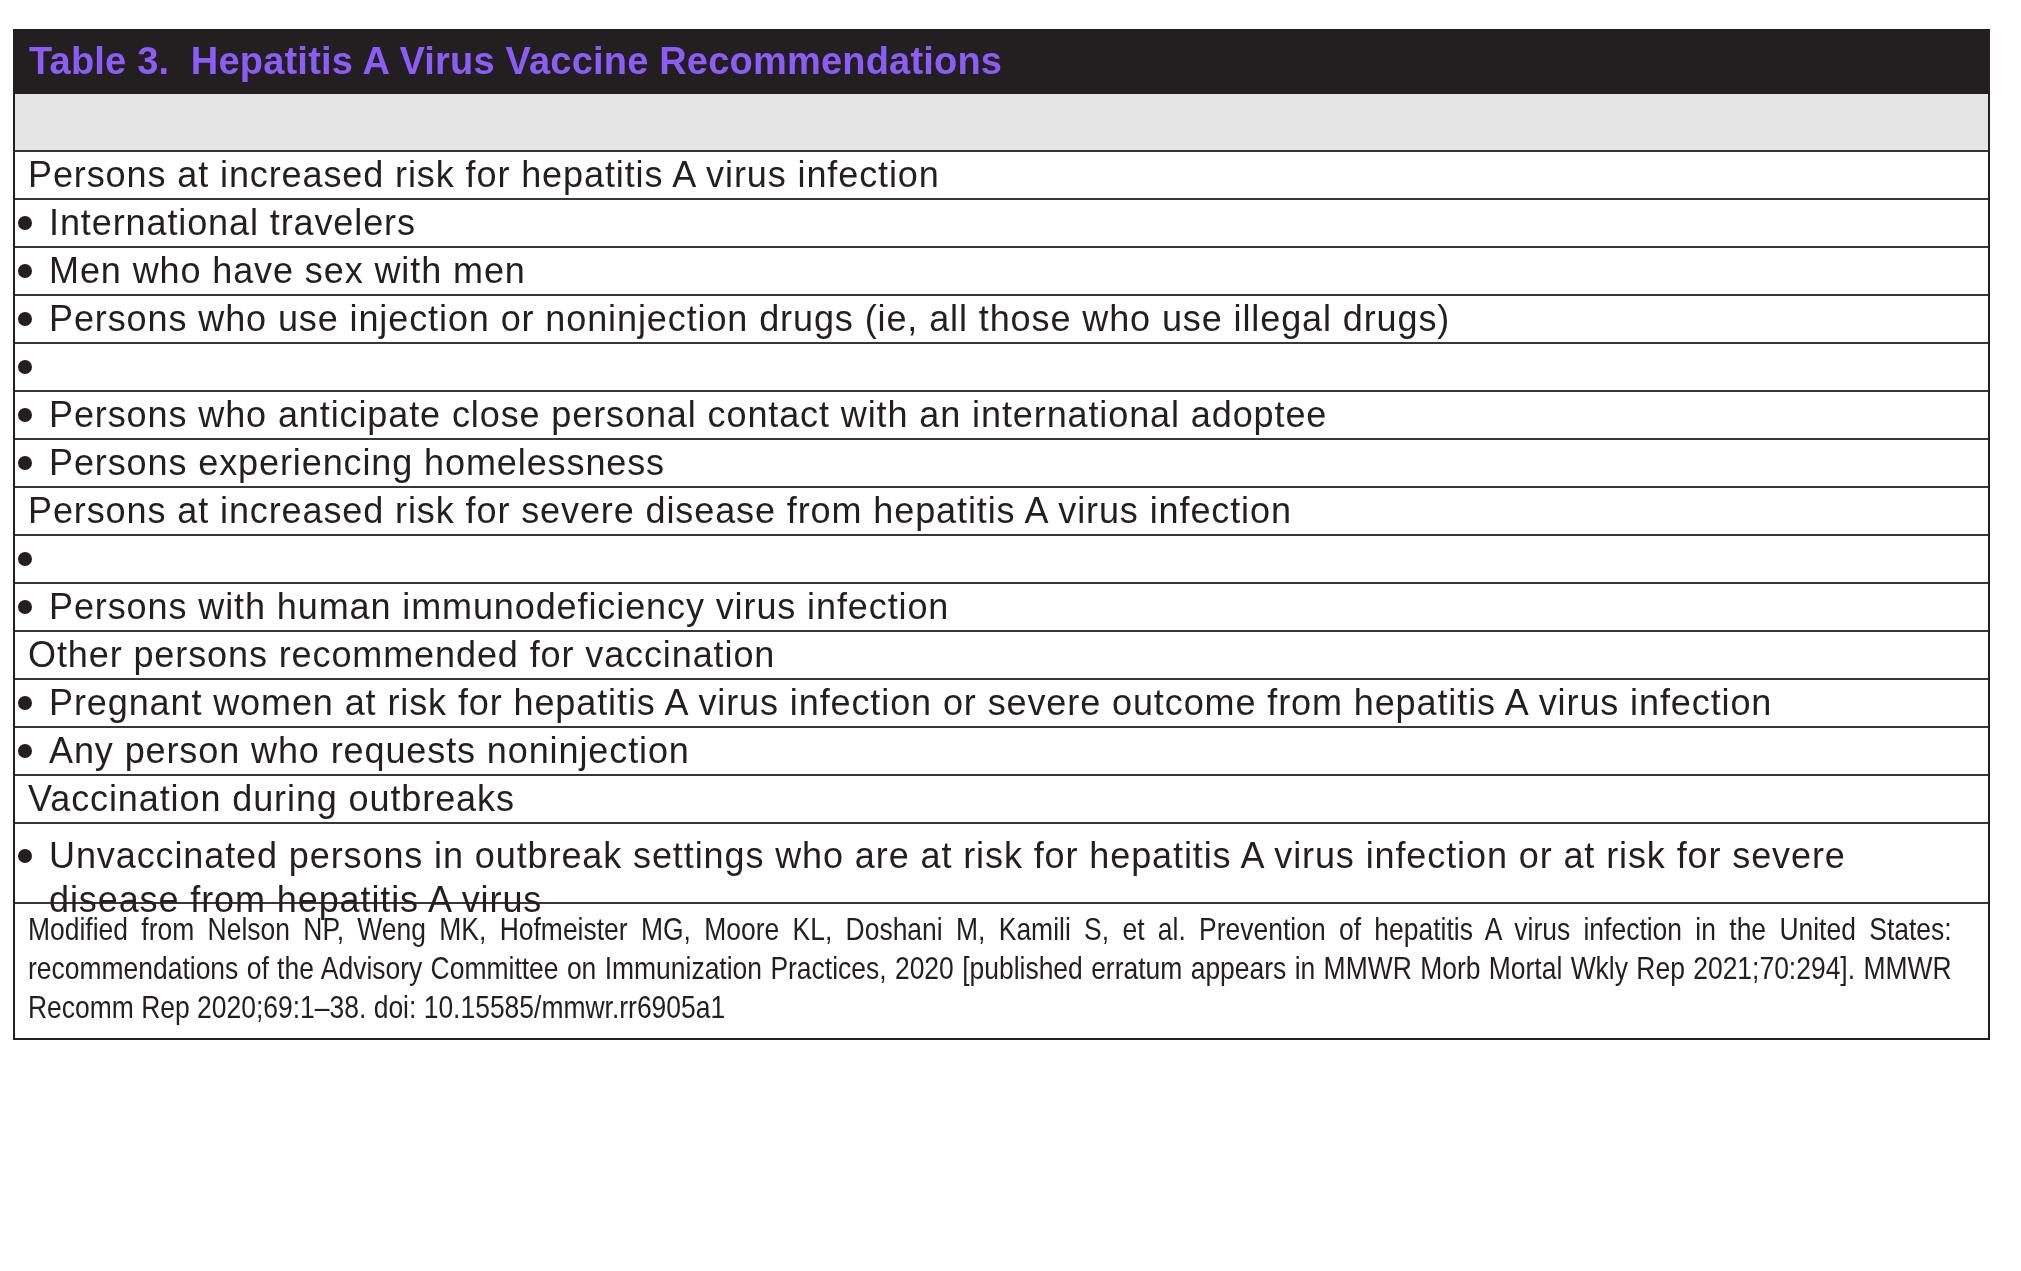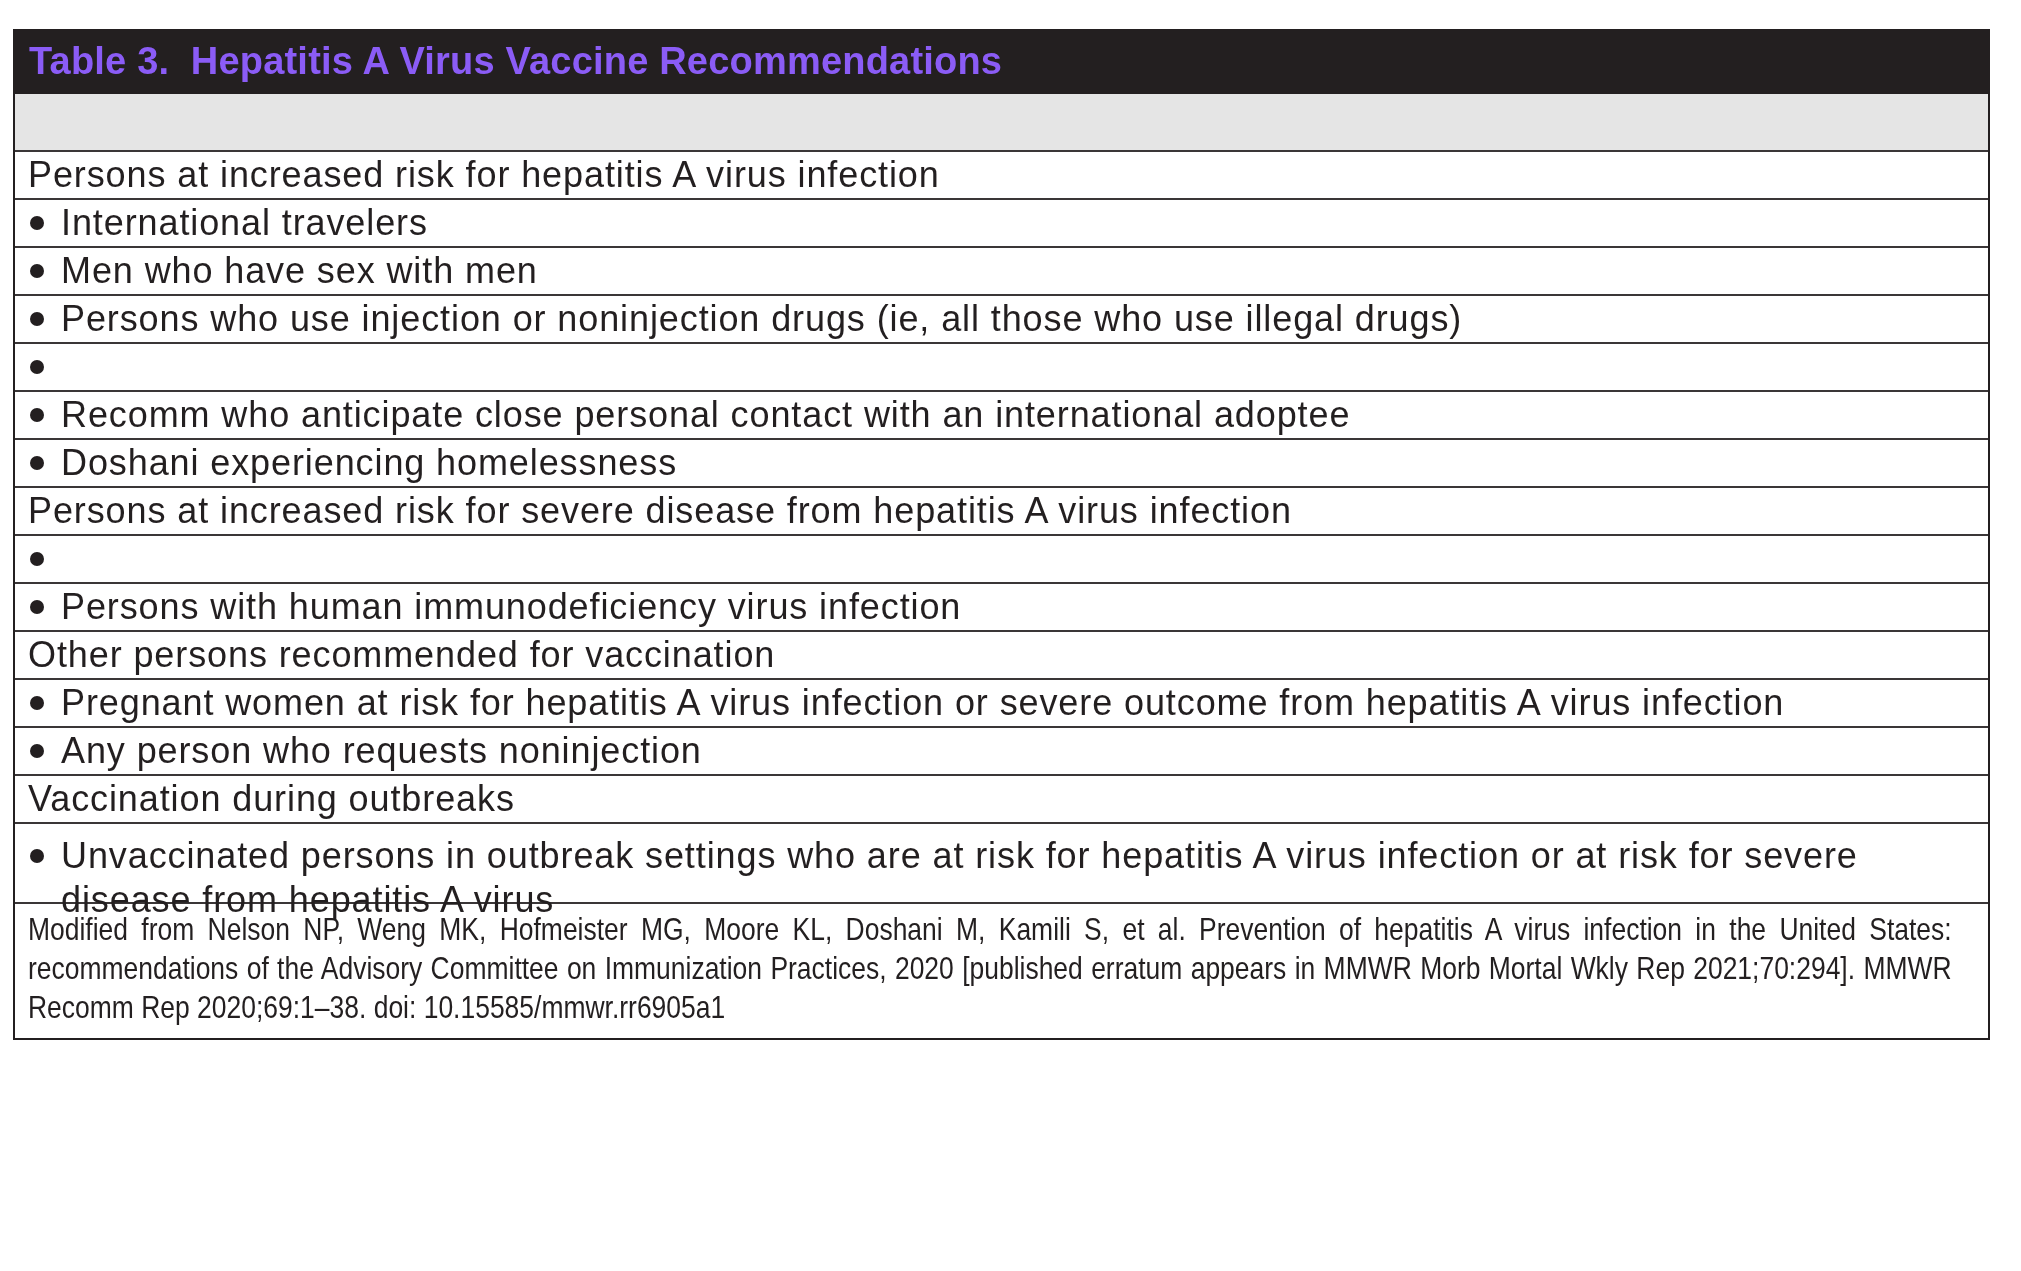--- a/index.html
+++ b/index.html
@@ -2,21 +2,21 @@
 <html><head>
 <meta charset="utf-8">
 <style>
   html, body { margin:0; padding:0; background:#ffffff; }
   body { width:2021px; height:1271px; position:relative; overflow:hidden; font-family:"Liberation Sans", sans-serif; color:#231f20; }
   .table { position:absolute; left:13px; top:29px; width:1977px; border:2px solid #231f20; border-top:none; box-sizing:border-box; }
   .title-bar { height:65px; background:#231f20; color:#8b5cf6; display:flex; align-items:center; padding-left:16px; box-sizing:border-box; margin-left:-2px; margin-right:-2px; }
   .title-bar span { font-weight:bold; font-size:38px; letter-spacing:0.2px; white-space:pre; }
   .header-band { height:58px; background:#e5e5e5; border-bottom:2px solid #3a3637; box-sizing:border-box; }
   .row { height:48px; border-bottom:2px solid #3a3637; box-sizing:border-box; display:flex; align-items:center; padding-left:13px; font-size:36px; letter-spacing:0.9px; white-space:nowrap; }
-  .row.bullet { padding-left:15px; }
+  .row.bullet { padding-left:3px; }
   .row .dot { display:inline-block; width:14px; height:14px; border-radius:50%; background:#231f20; margin-right:17px; flex:0 0 auto; }
   .row.tall { height:80px; align-items:flex-start; padding-top:10px; white-space:normal; }
   .row.tall .txt { line-height:44px; width:1880px; }
   .row.tall .dot { margin-top:15px; }
   .foot { height:134px; padding:6px 0 0 13px; box-sizing:border-box; overflow:hidden; }
   .foot .inner { transform:scaleX(0.84); transform-origin:left top; width:2290px; font-size:31.5px; line-height:39px; text-align:justify; }
 </style>
 </head>
 <body>
 
@@ -39,25 +39,25 @@
     </div>
   <div class="row bullet">
       <span class="dot"></span>
       <span class="txt">Persons who use injection or noninjection drugs (ie, all those who use illegal drugs)</span>
     </div>
   <div class="row bullet">
       <span class="dot"></span>
     </div>
   <div class="row bullet">
       <span class="dot"></span>
-      <span class="txt">Recomm who anticipate close personal contact with an international adoptee</span>
+      <span class="txt">Persons who anticipate close personal contact with an international adoptee</span>
     </div>
   <div class="row bullet">
       <span class="dot"></span>
-      <span class="txt">Doshani experiencing homelessness</span>
+      <span class="txt">Persons experiencing homelessness</span>
     </div>
   <div class="row section">
       <span class="txt">Persons at increased risk for severe disease from hepatitis A virus infection</span>
     </div>
   <div class="row bullet">
       <span class="dot"></span>
     </div>
   <div class="row bullet">
       <span class="dot"></span>
       <span class="txt">Persons with human immunodeficiency virus infection</span>

